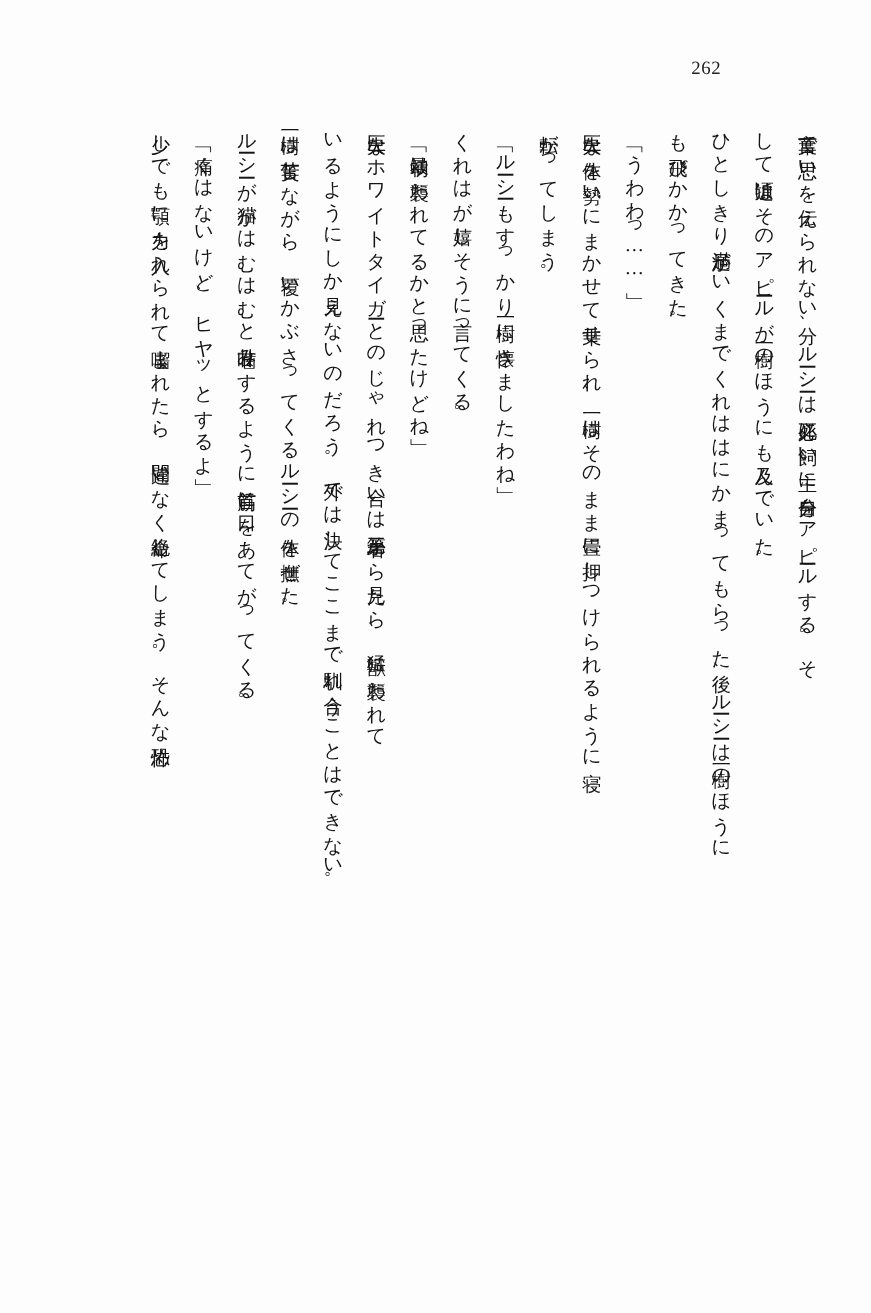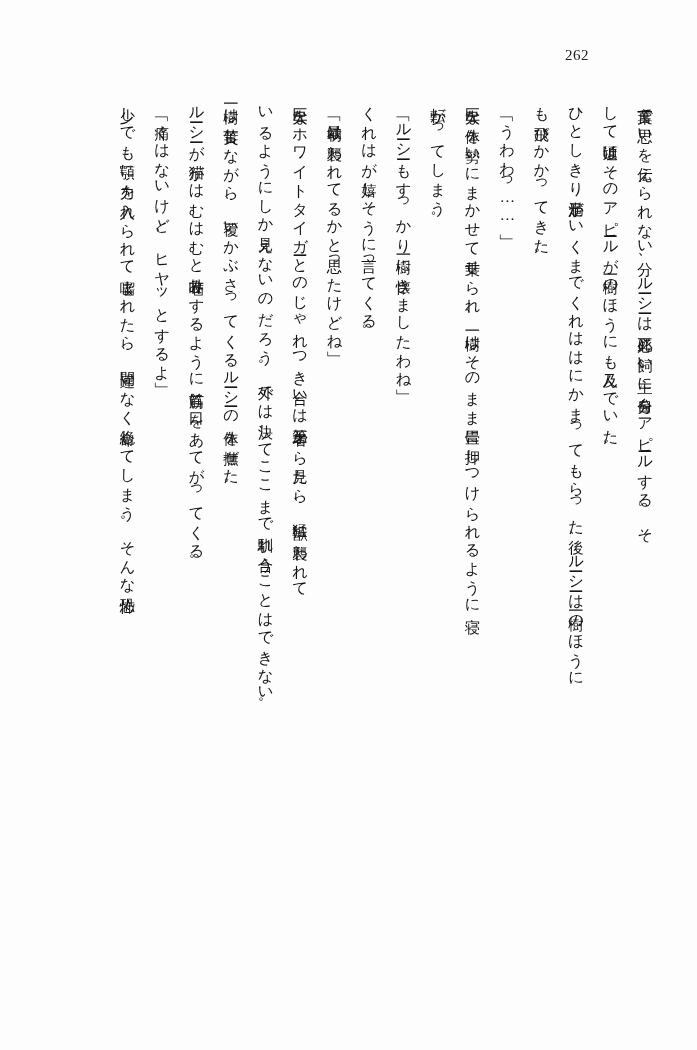--- a/index.html
+++ b/index.html
@@ -17,21 +17,21 @@
   #page {
     position: relative;
     width: 697px;
     height: 1050px;
     background: #fdfdfd;
     box-sizing: border-box;
   }
   #page-number {
     position: absolute;
     top: 47px;
-    right: 108px;
+    right: 120px;
     font-size: 15px;
     letter-spacing: 0.5px;
     color: #222;
     font-family: "Liberation Serif", "DejaVu Serif", serif;
     margin-left: 31px;
   }
   #text-body {
     position: absolute;
     top: 96px;
     right: 44px;

